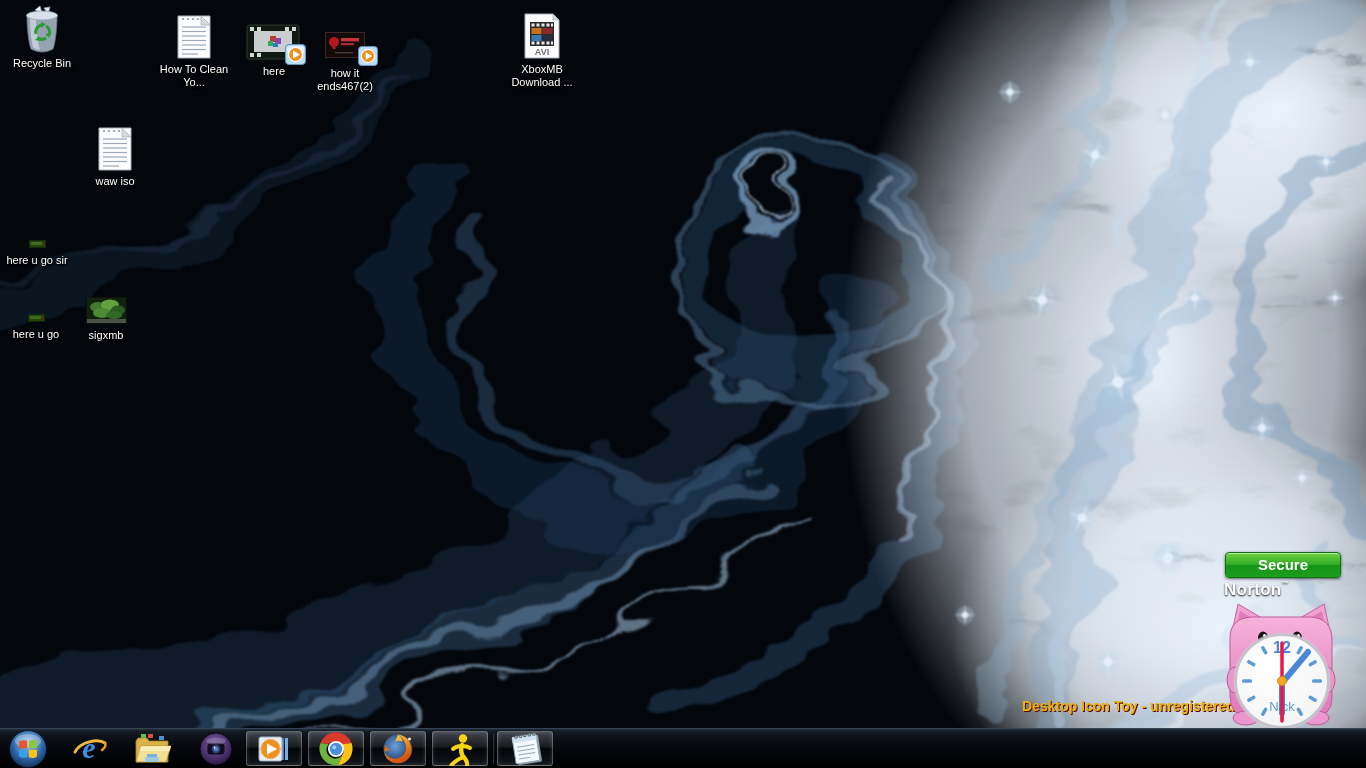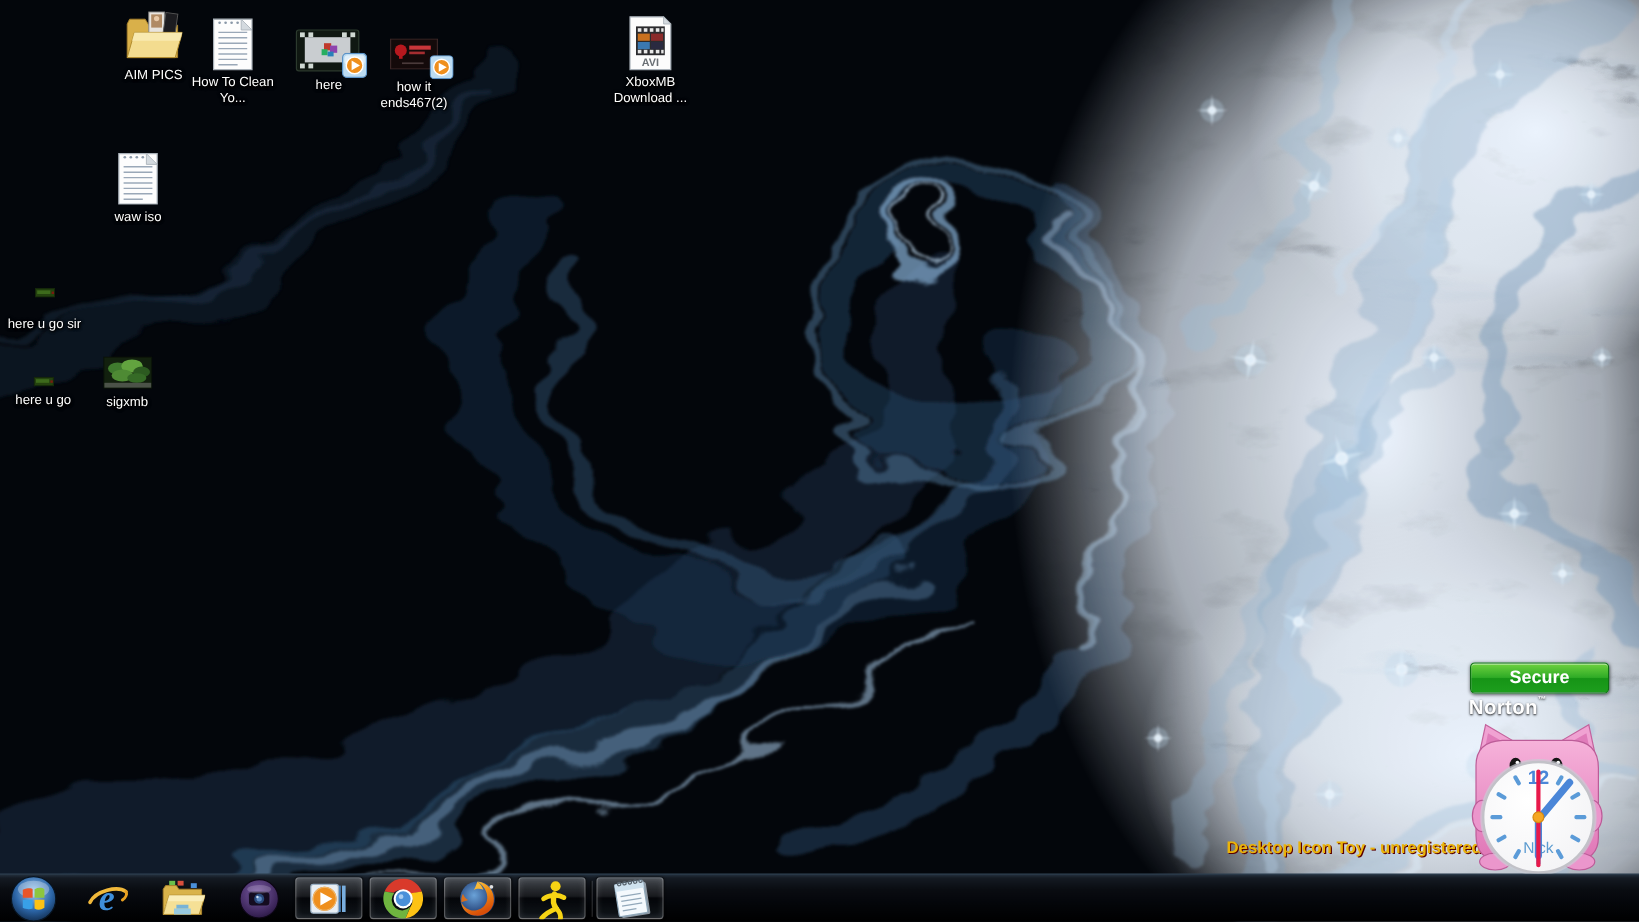--- a/index.html
+++ b/index.html
@@ -141,37 +141,41 @@
       <use href="#spark" transform="translate(1302,478) scale(0.8)"></use>
       <use href="#spark" transform="translate(1235,638) rotate(-20) scale(1.2)"></use>
       <use href="#spark" transform="translate(1108,662) scale(1.0)"></use>
       <use href="#spark" transform="translate(1335,298) scale(0.7)"></use>
       <use href="#spark" transform="translate(1326,162) scale(0.8)"></use>
       <use href="#spark" transform="translate(1010,92) scale(0.9)"></use>
       <use href="#spark" transform="translate(965,615) scale(0.8)"></use>
     </g>
   </svg>
 
-
-  <div class="dicon" style="left:92px;top:8px;width:72px">
-    <div class="ic" style="height:46px">
-      <svg width="48" height="46" viewBox="0 0 48 46">
-        <path d="M2 12 L4 8 L17 8 L20 13 L44 13 L44 40 L2 40 Z" fill="#d9b04a" stroke="#a8822c" stroke-width="0.8"></path>
-        <rect x="20" y="2" width="13" height="18" fill="#e8e4de" stroke="#8a8a8a" stroke-width="0.8"></rect>
-        <rect x="22" y="4" width="9" height="11" fill="#b08a64"></rect>
-        <circle cx="26.5" cy="7.5" r="2.2" fill="#e8c9a8"></circle>
-        <g transform="rotate(8 38 12)">
-            <rect x="33" y="3" width="10" height="19" fill="#1c1c20" stroke="#555" stroke-width="0.8"></rect>
-          </g>
-        <path d="M2 40 L8 19 L48 19 L42 40 Z" fill="#f3dc8f" stroke="#b08a2c" stroke-width="0.8"></path>
-        <path d="M2 40 L8 19 L48 19 L46 26 L6 26 L3.5 35 Z" fill="#f9ecb8" opacity="0.8"></path>
-      </svg>
-    </div>
-    <div class="lbl">AIM PICS</div>
-  </div>
+  <div class="dicon" style="left:6px;top:4px;width:72px">
+    <div class="ic" style="height:50px">
+      <svg width="40" height="50" viewBox="0 0 40 50">
+        <path d="M13 6 L18 2 L20 9 Z" fill="#eef3f7" stroke="#9ab0c0" stroke-width="0.7"></path>
+        <path d="M22 4 L28 3 L26 10 Z" fill="#dfe8ef" stroke="#9ab0c0" stroke-width="0.7"></path>
+        <path d="M5 12 C5 26 7 40 9 45 C16 49 24 49 31 45 C33 40 35 26 35 12" fill="#aebfcc" opacity="0.85" stroke="#7a8fa0" stroke-width="0.8"></path>
+        <path d="M8 14 C8 27 10 39 11 43 C13 45 16 46 18 46 C15 36 14 22 14 13 Z" fill="#e6eef4" opacity="0.55"></path>
+        <ellipse cx="20" cy="11.5" rx="15.5" ry="4.5" fill="#d7e1e9" stroke="#8fa3b4" stroke-width="0.8"></ellipse>
+        <g stroke="#2f9a33" stroke-width="3" fill="none">
+          <path d="M14 30 A 7 7 0 0 1 20 21"></path>
+          <path d="M24 22 A 7 7 0 0 1 27 31"></path>
+          <path d="M24 34 A 7 7 0 0 1 16 34"></path>
+        </g>
+        <path d="M19 18 L24 20 L19 24 Z" fill="#2f9a33"></path>
+        <path d="M29 29 L27 34 L23 30 Z" fill="#2f9a33"></path>
+        <path d="M13 36 L17 32 L18 37 Z" fill="#2f9a33"></path>
+      </svg>
+    </div>
+    <div class="lbl">Recycle Bin</div>
+  </div>
+
 
   <div class="dicon" style="left:158px;top:14px;width:72px">
     <div class="ic" style="height:46px">
       <svg width="36" height="46" viewBox="0 0 36 46">
         <path d="M2 2 L34 2 L34 44 L2 44 Z" fill="#fdfdfd" stroke="#a8b0b8" stroke-width="1"></path>
         <path d="M25 2 L34 11 L25 11 Z" fill="#d4dadf" stroke="#a8b0b8" stroke-width="0.7"></path>
         <g fill="#8a98a8">
             <circle cx="7" cy="5" r="1.1"></circle>
             <circle cx="12" cy="5" r="1.1"></circle>
             <circle cx="17" cy="5" r="1.1"></circle>
@@ -296,21 +300,21 @@
   </div>
 
   <div class="dicon" style="left:1px;top:238px;width:72px">
     <div class="ic" style="height:10px">
       <svg width="17" height="8" viewBox="0 0 17 8">
         <rect x="0.5" y="0.5" width="16" height="7" fill="#24420f" stroke="#15280a" stroke-width="1"></rect>
         <rect x="2" y="2" width="11" height="3" fill="#3d6a1c"></rect>
         <rect x="14" y="3" width="2" height="2" fill="#7a1a10"></rect>
       </svg>
     </div>
-    <div class="lbl" style="margin-top:16px">here u go sir</div>
+    <div class="lbl" style="margin-top:6px">here u go sir</div>
   </div>
 
   <div class="dicon" style="left:0px;top:312px;width:72px">
     <div class="ic" style="height:10px">
       <svg width="17" height="8" viewBox="0 0 17 8">
         <rect x="0.5" y="0.5" width="16" height="7" fill="#24420f" stroke="#15280a" stroke-width="1"></rect>
         <rect x="2" y="2" width="11" height="3" fill="#3d6a1c"></rect>
         <rect x="14" y="3" width="2" height="2" fill="#7a1a10"></rect>
       </svg>
     </div>

